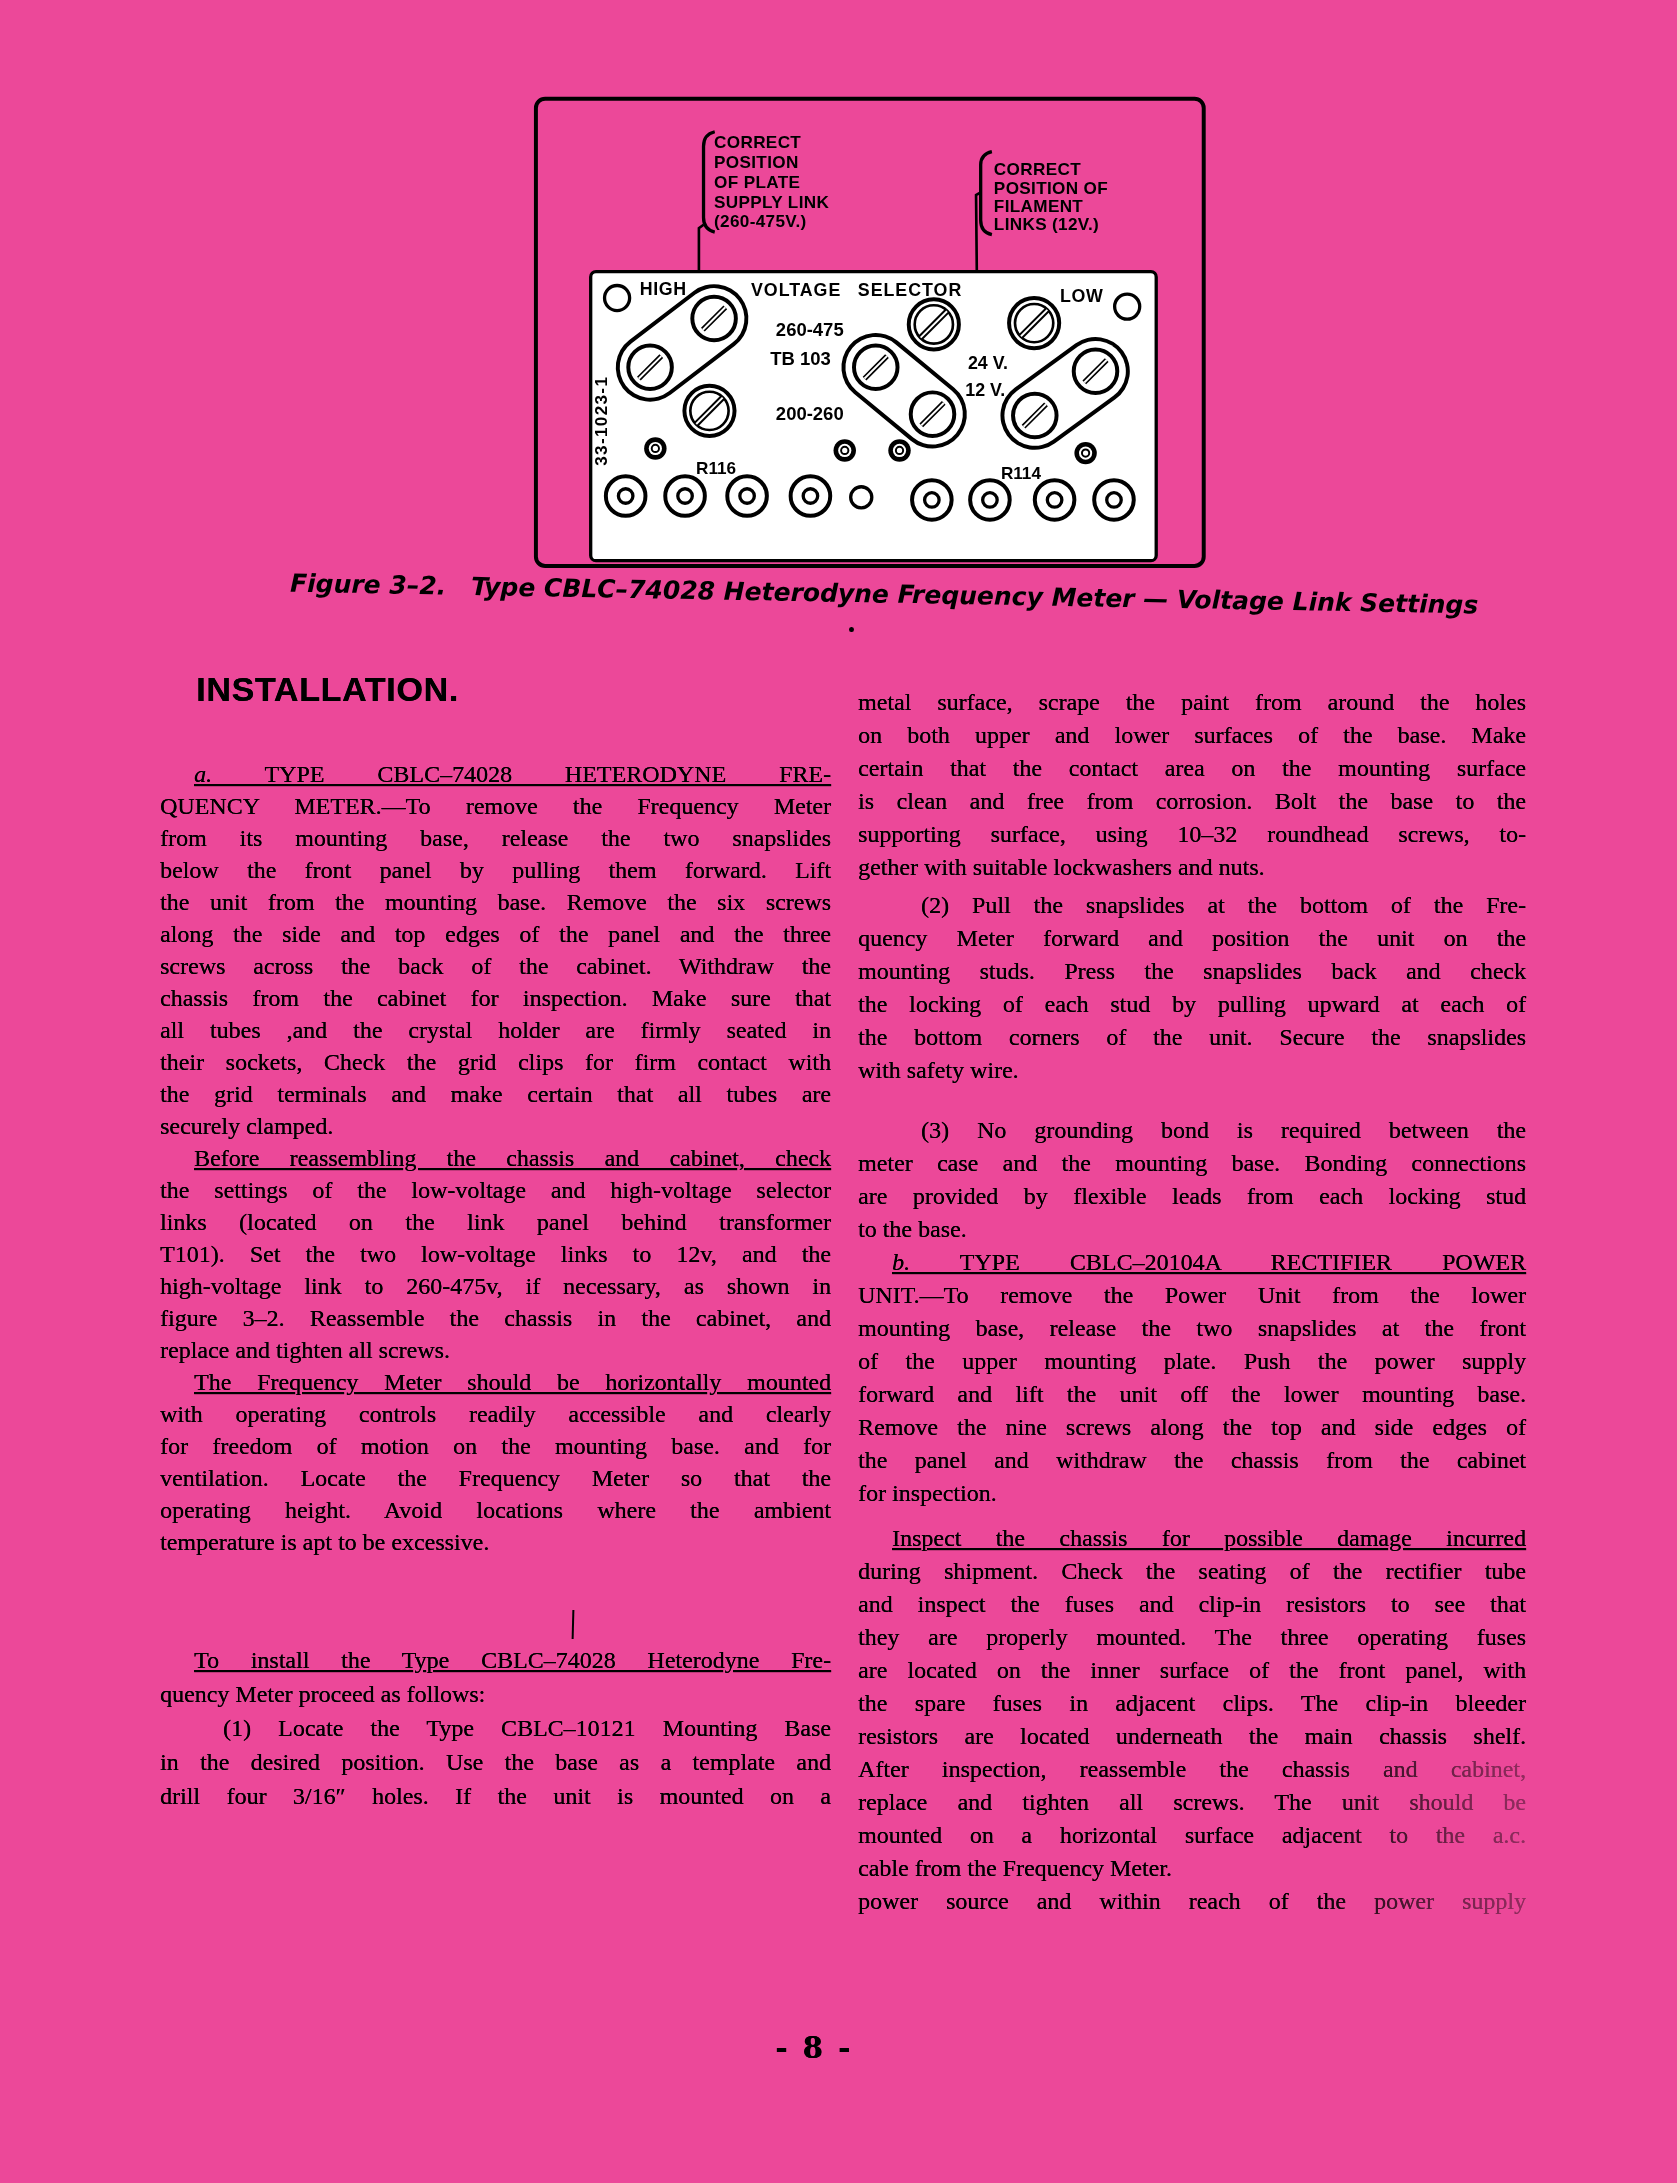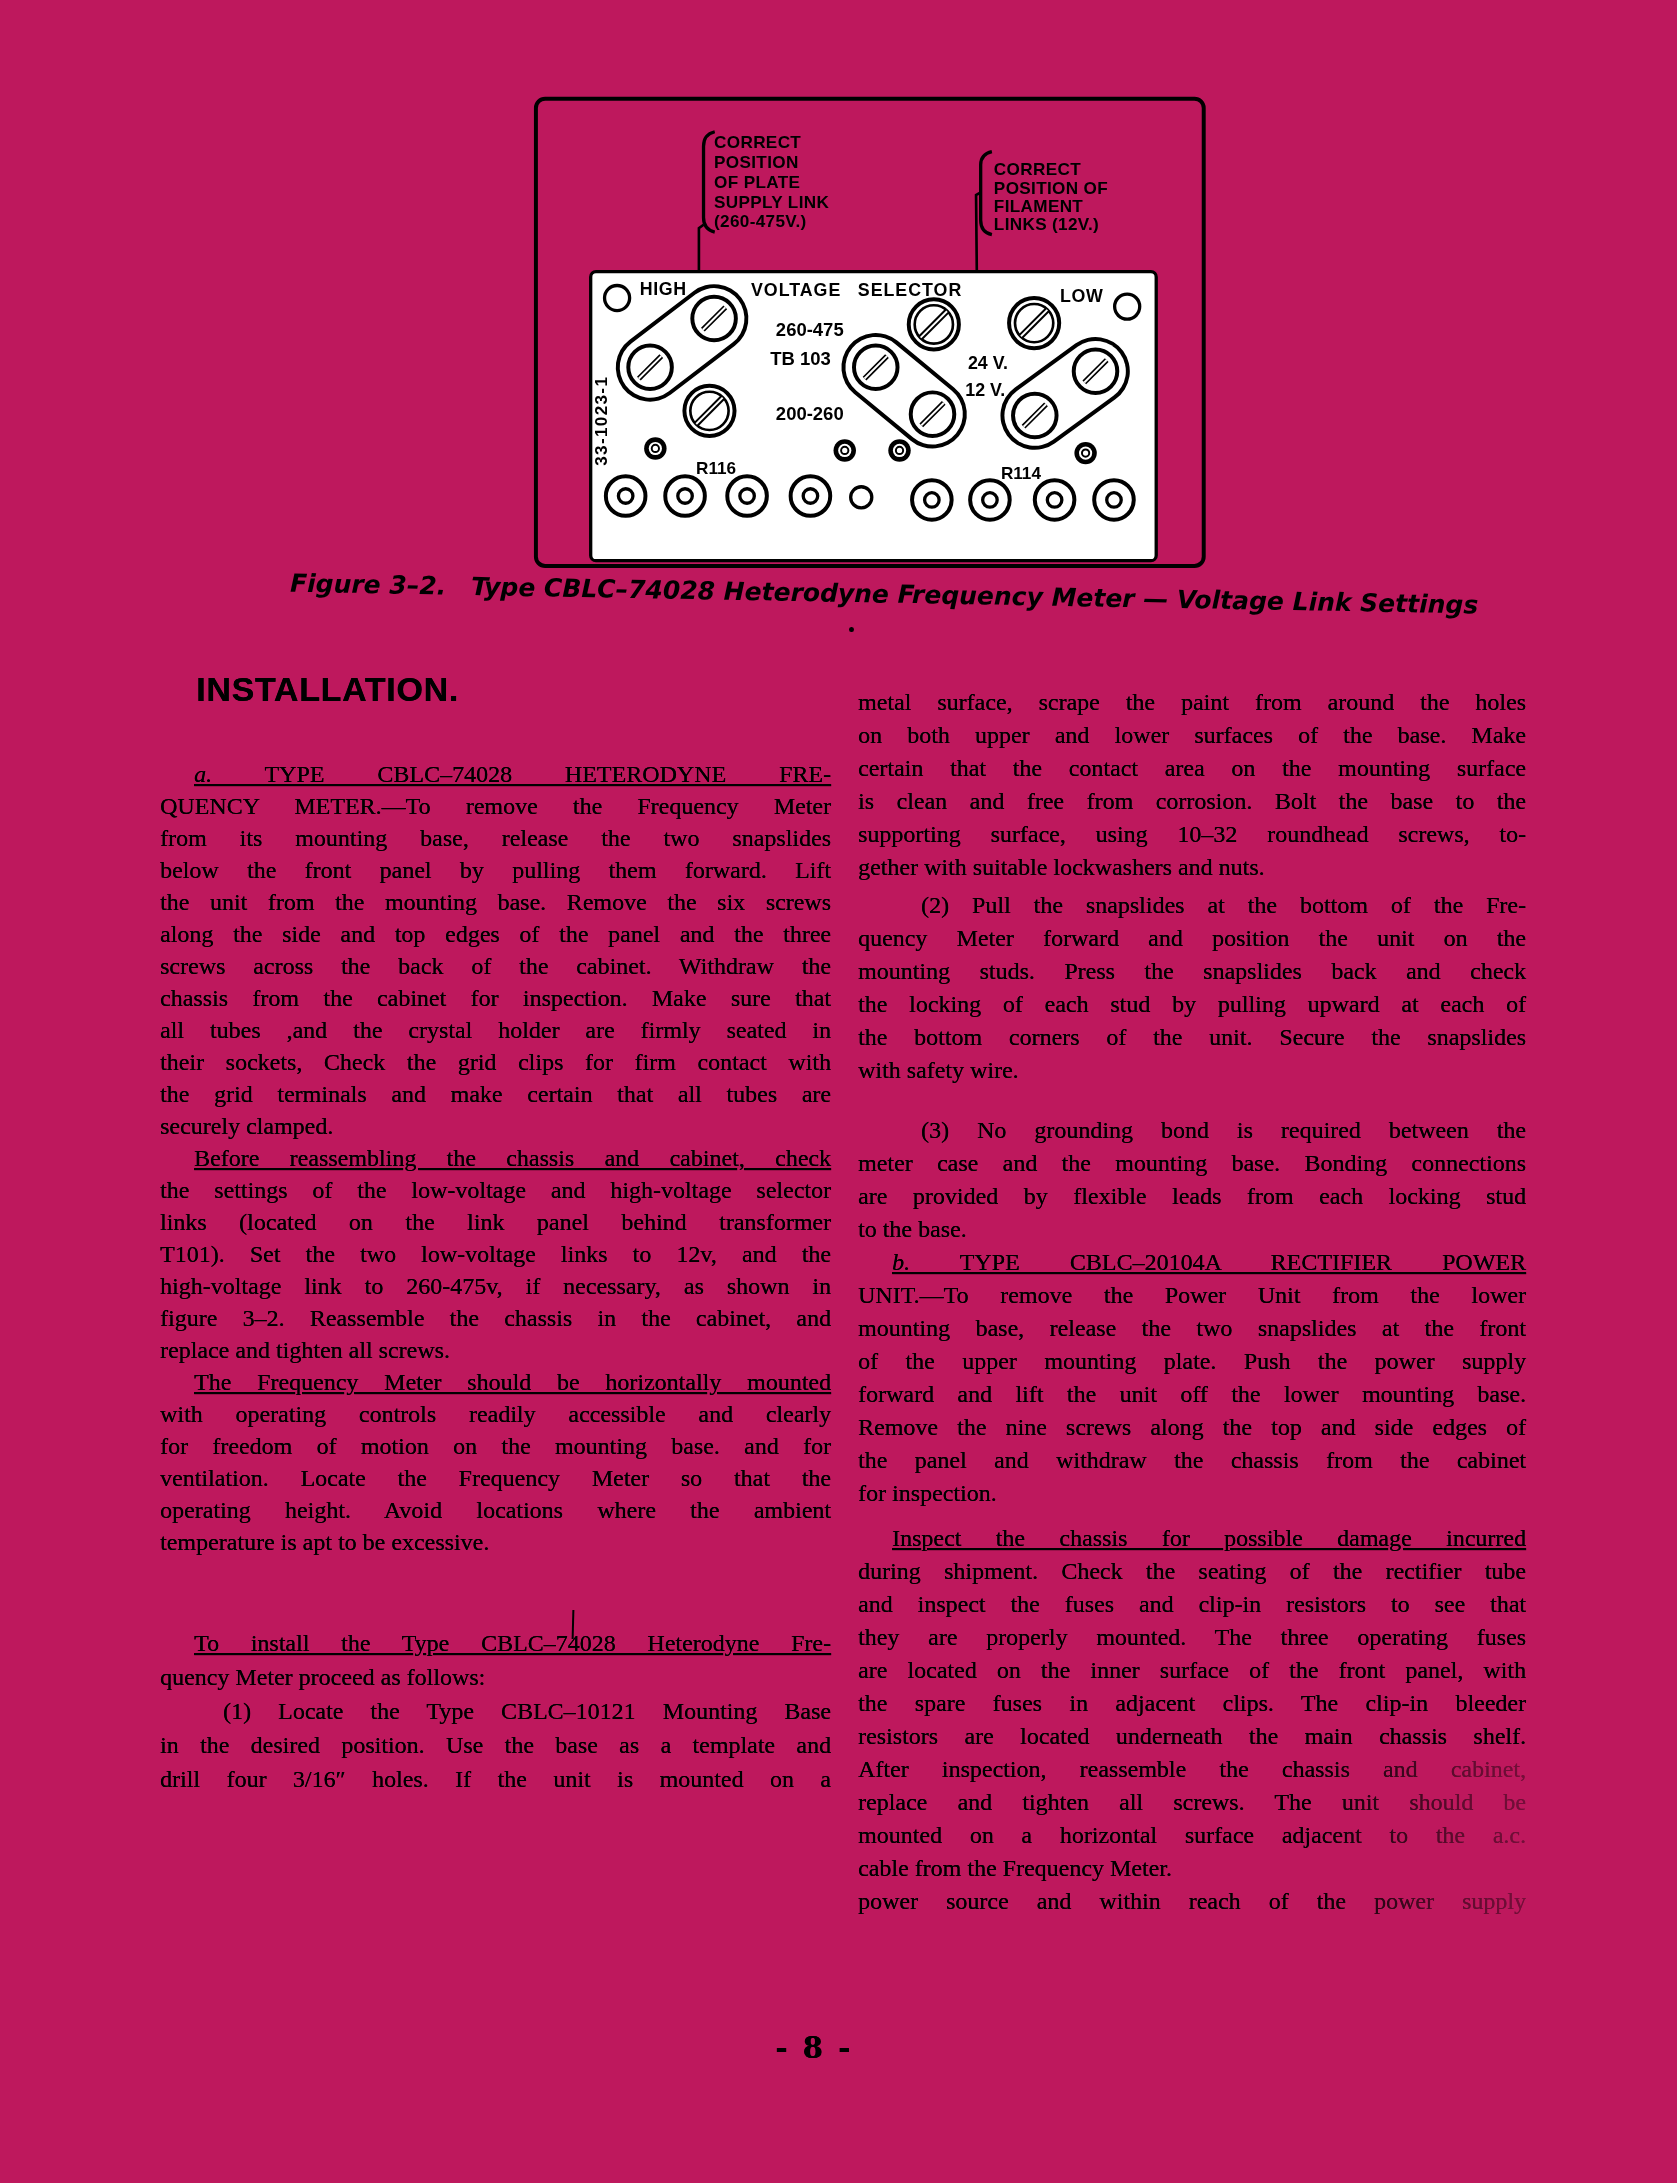--- a/index.html
+++ b/index.html
@@ -1,17 +1,17 @@
 <!DOCTYPE html>
 <html style="font-size:10.6px"><head>
 <meta charset="utf-8">
 <style>
   html,body{margin:0;padding:0;background:#e8e8e8;}
   .page{
-    position:relative; width:1678px; height:2183px; background:#be185d;
+    position:relative; width:1678px; height:2183px; background:#ec4899;
     font-family:"Liberation Serif", serif; color:#000; overflow:hidden;
   }
   
   .fig-svg{position:absolute; left:528px; top:96px; width:681px; height:474px;}
   .fig-svg text{font-family:"Liberation Sans", sans-serif; font-weight:bold; fill:#000;}
   .caption{
     position:absolute; left:290px; top:579px; width:1122px; text-align:center;
     font-family:"DejaVu Sans", sans-serif; font-style:italic; font-weight:bold;
     font-size:25px; transform:rotate(1.05deg); white-space:nowrap;
   }
@@ -31,21 +31,21 @@
   .line.ind2{text-indent:63px;}
   .line.fade{
     -webkit-mask-image:linear-gradient(90deg,#000 68%,rgba(0,0,0,.5) 90%,rgba(0,0,0,.38) 100%);
     mask-image:linear-gradient(90deg,#000 68%,rgba(0,0,0,.5) 90%,rgba(0,0,0,.38) 100%);
   }
   .block.heading{margin-bottom:53px;}
   .block.heading .line{
     font-family:"Liberation Sans", sans-serif; font-weight:bold; font-size:34px;
     letter-spacing:0.7px; text-indent:36px; text-shadow:0.4px 0 0 #000;
   }
-  #col-left .block:nth-child(5){margin-top:68px;}
+  #col-left .block:nth-child(5){margin-top:85px;}
   #col-right .block:nth-child(2){margin-top:5.3px;}
   #col-right .block:nth-child(3){margin-top:27px;}
   #col-right .block:nth-child(5){margin-top:12px;}
   
   .artifact{position:absolute; background:#000;}
   .tick1{left:572px; top:1610px; width:2px; height:29px; transform:rotate(1.5deg);}
   .dot1{left:849px; top:627px; width:4.6px; height:5.3px; border-radius:50%;}
   .pageno{
     position:absolute; left:0; top:2031px; width:1628px; text-align:center;
     font-family:"DejaVu Serif", serif; font-weight:bold; font-size:29px;

